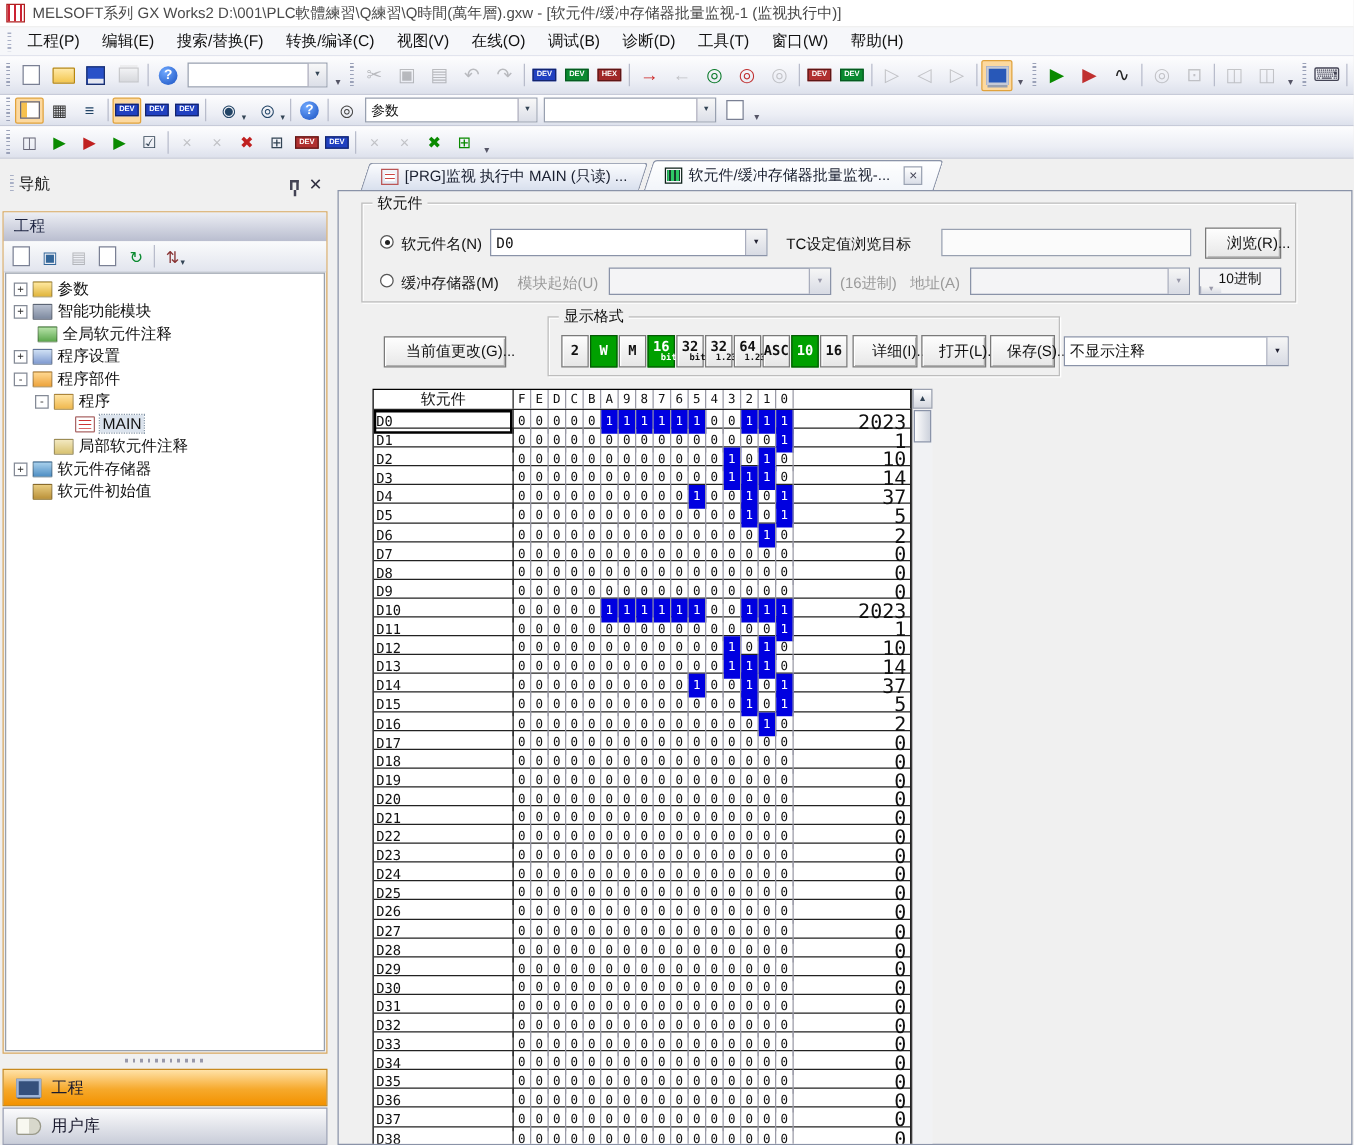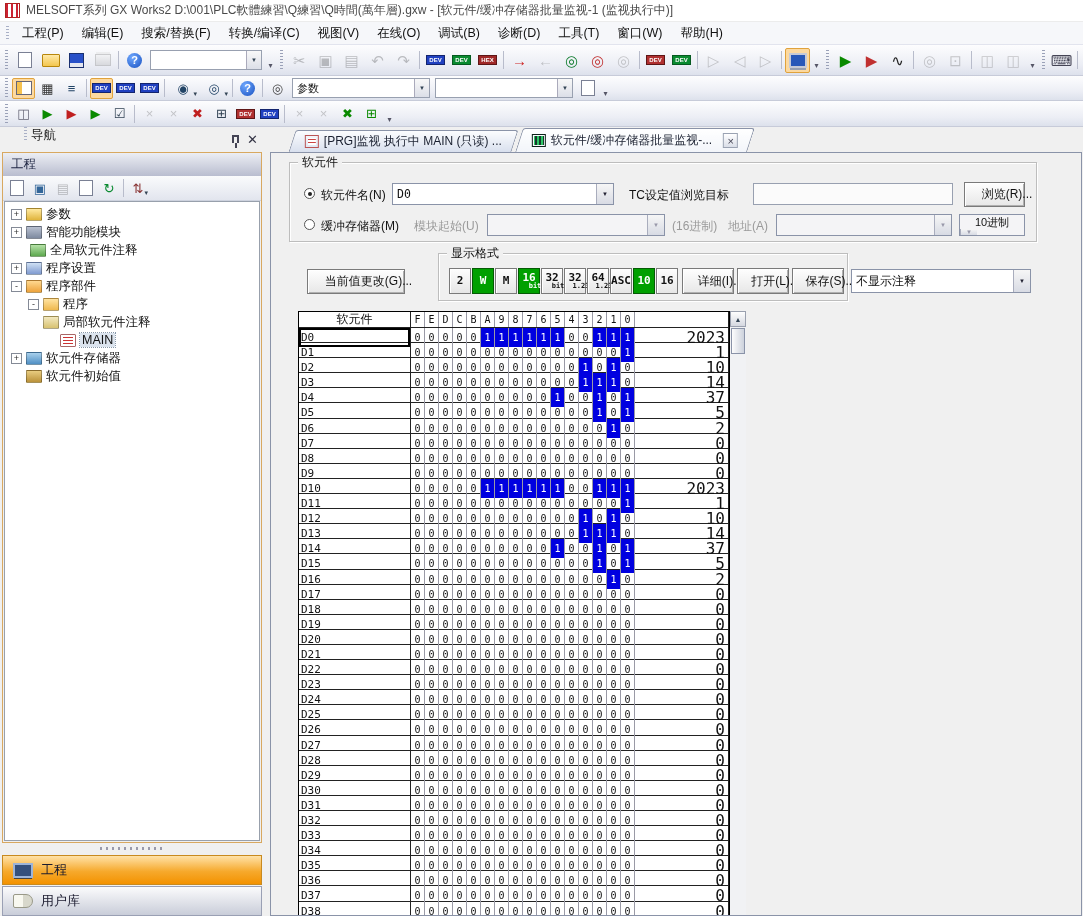--- a/index.html
+++ b/index.html
@@ -58,21 +58,21 @@
   .k-helpq::before { content:'?'; width:15px; height:15px; border-radius:50%; color:#fff; font-size:11px;
     font-weight:bold; display:flex; align-items:center; justify-content:center;
     background:radial-gradient(circle at 35% 30%,#6fa8ff,#1850c0); }
   .k-pc::before { content:''; width:14px; height:11px; background:#2858b8; border:2px solid #c6cad6;
     box-shadow:0 3px 0 -1px #98a0b0; }
   .k-panes::before { content:''; width:14px; height:12px; border:1px solid #667;
     background:linear-gradient(90deg,#f6c14e 0 5px,#fff 5px); }
 
   
   .dock { position:absolute; left:0; top:127px; width:264px; bottom:0; display:flex; flex-direction:column; }
-  .dock-title { height:24px; display:flex; padding:0 6px 0 20px; font-size:12.5px; color:#222; }
+  .dock-title { height:41px; display:flex; align-items:center; padding:0 6px 0 4px; font-size:12.5px; color:#222; }
   .dock-btns { margin-left:auto; display:flex; align-items:center; gap:8px; }
   .pinshape { width:7px; height:8px; border:2px solid #445; border-bottom:none; position:relative; display:inline-block; }
   .pinshape::after { content:''; position:absolute; left:1px; bottom:-5px; width:2px; height:5px; background:#445; }
   .dock-x { font-size:13px; color:#334; line-height:1; }
   .proj-frame { margin:1px 2px 0 2px; border:1px solid #d8a860; flex:1; min-height:0;
     display:flex; flex-direction:column; background:#f0f0f0; }
   .proj-header { height:23px; flex:none; background:linear-gradient(#eceef4,#b9bdcf);
     display:flex; align-items:center; padding:0 8px; font-size:12.5px; color:#1c2340; }
   .ptb { height:25px; flex:none; display:flex; align-items:center; gap:1px; padding:0 3px;
     background:linear-gradient(#fafbfc,#e2e5ee); border-bottom:1px solid #cdd2de; }
@@ -466,29 +466,29 @@
         <div class="titem" style="padding-left: 6px;">
           <span class="texp">-</span>
           <span class="tic tic-pou"></span>
           <span class="tlabel">程序部件</span>
         </div>
         <div class="titem" style="padding-left: 23px;">
           <span class="texp">-</span>
           <span class="tic tic-folder"></span>
           <span class="tlabel">程序</span>
         </div>
+        <div class="titem sel" style="padding-left: 40px;">
+          <span class="texp none"></span>
+          <span class="tic tic-main"></span>
+          <span class="tlabel">MAIN</span>
+        </div>
         <div class="titem" style="padding-left: 23px;">
           <span class="texp none"></span>
           <span class="tic tic-lcomment"></span>
           <span class="tlabel">局部软元件注释</span>
-        </div>
-        <div class="titem sel" style="padding-left: 40px;">
-          <span class="texp none"></span>
-          <span class="tic tic-main"></span>
-          <span class="tlabel">MAIN</span>
         </div>
         <div class="titem" style="padding-left: 6px;">
           <span class="texp">+</span>
           <span class="tic tic-devmem"></span>
           <span class="tlabel">软元件存储器</span>
         </div>
         <div class="titem" style="padding-left: 6px;">
           <span class="texp none"></span>
           <span class="tic tic-devinit"></span>
           <span class="tlabel">软元件初始值</span>

